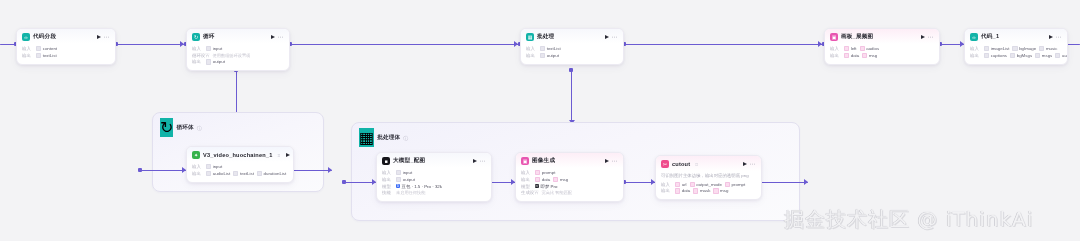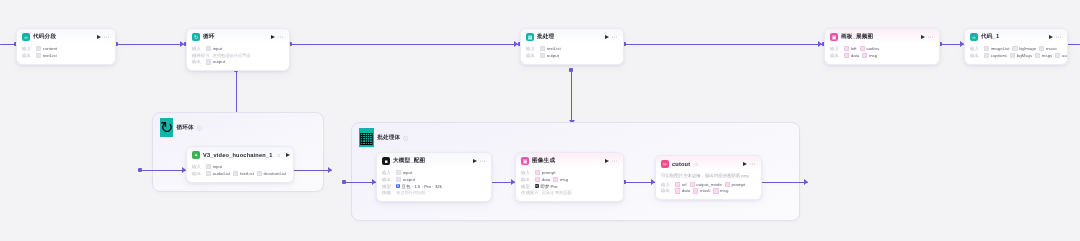--- a/index.html
+++ b/index.html
@@ -475,14 +475,15 @@
             <span>msgs</span>
           </span>
         <span class="chip">
             <span class="sq"></span>
             <span>audios</span>
           </span>
       </div>
     </div>
   </div>
 
+  <div class="watermark" style="left:784px;top:206px;">掘金技术社区 @ iThinkAi</div>
 
 </div>
 
 </body></html>

